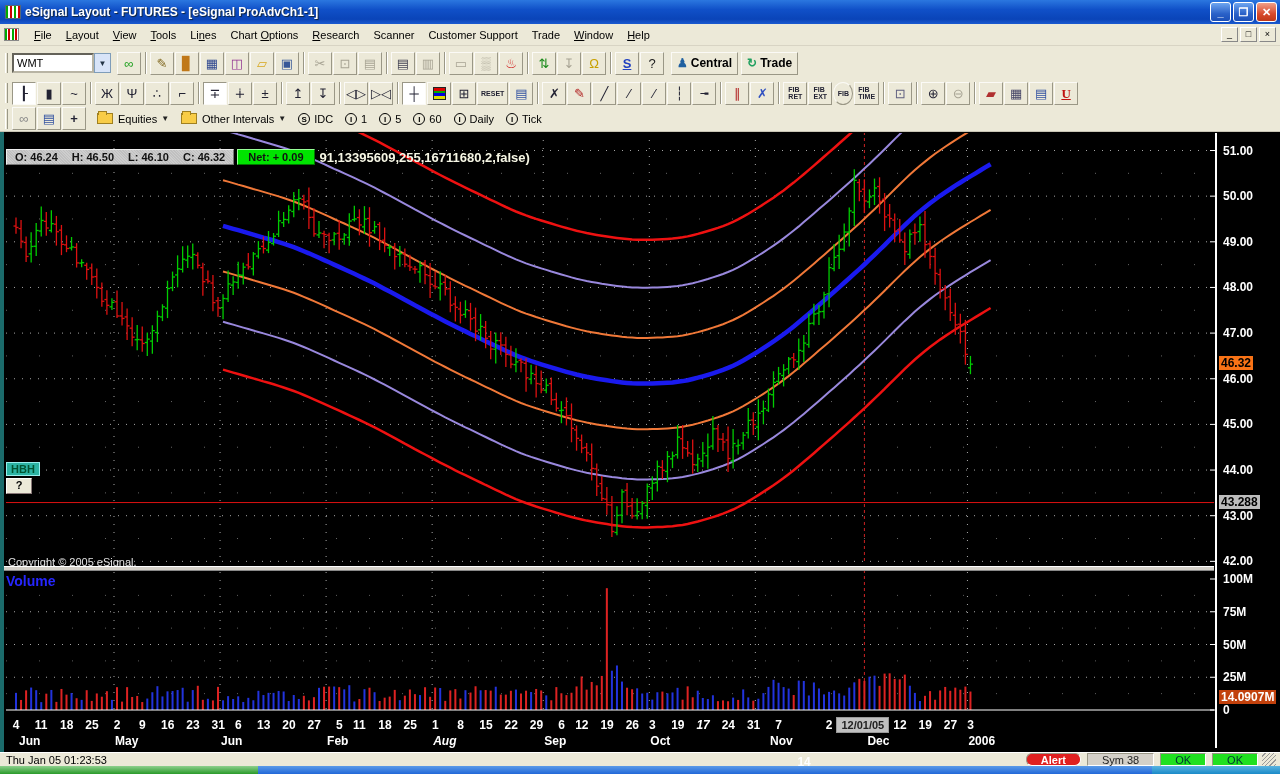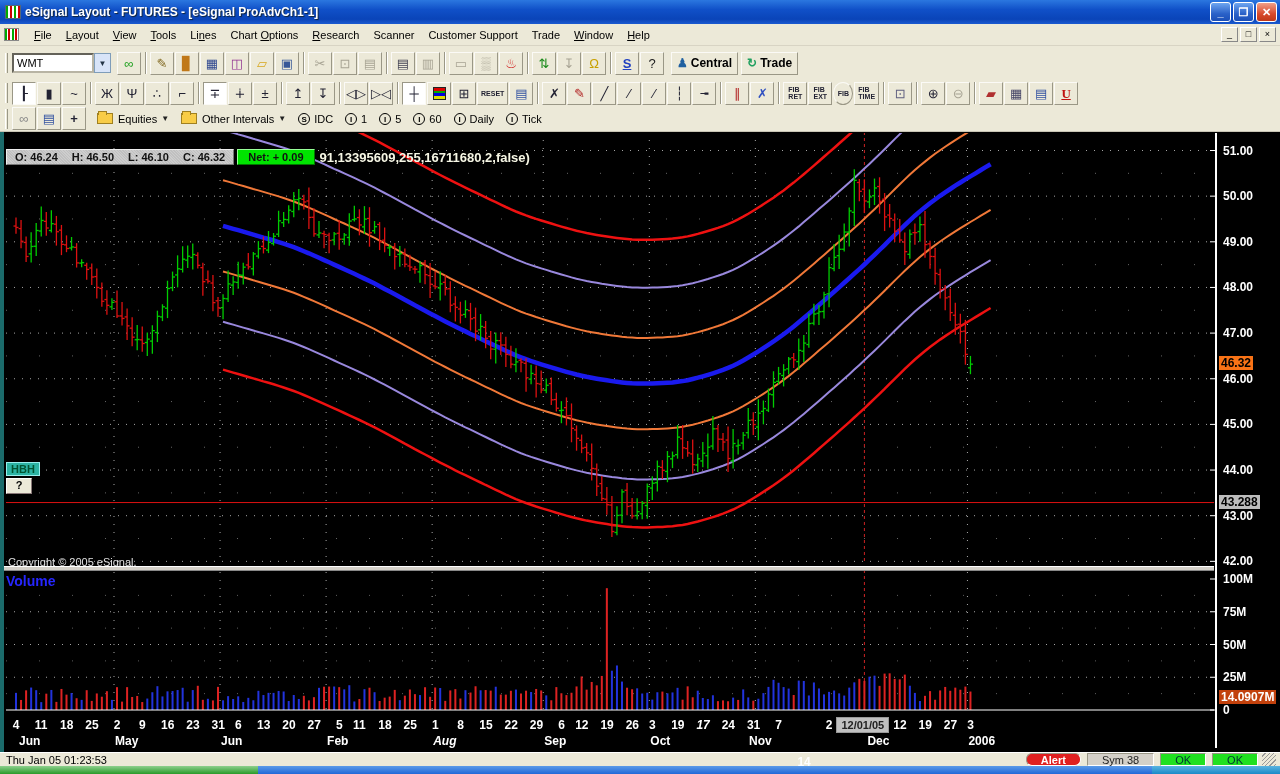--- a/index.html
+++ b/index.html
@@ -1207,21 +1207,21 @@
         <div class="date-label" style="left: 914.6px; top: 586px;">19</div>
         <div class="date-label" style="left: 939.85px; top: 586px;">27</div>
         <div class="date-label" style="left: 963.25px; top: 586px;">3</div>
         <div class="month-label" style="left: 15.05px; top: 602px;">Jun</div>
         <div class="month-label" style="left: 111px; top: 602px;">May</div>
         <div class="month-label" style="left: 217.05px; top: 602px;">Jun</div>
         <div class="month-label" style="left: 323.1px; top: 602px;">Feb</div>
         <div class="month-label" style="left: 429.15px; top: 602px; font-style: italic;">Aug</div>
         <div class="month-label" style="left: 540.25px; top: 602px;">Sep</div>
         <div class="month-label" style="left: 646.3px; top: 602px;">Oct</div>
-        <div class="month-label" style="left: 745px; top: 602px; text-align: center;">Nov</div>
+        <div class="month-label" style="left: 766px; top: 602px; text-align: center;">Nov</div>
         <div class="month-label" style="left: 863.45px; top: 602px;">Dec</div>
         <div class="month-label" style="left: 964.45px; top: 602px;">2006</div>
       </div>
   </div>
 
   <div id="statusbar">
     <span id="status-time">Thu Jan 05 01:23:53</span>
     <span id="status-right">
       <span class="status-cell cell-alert">Alert</span>
       <span class="status-cell cell-gray">Sym 38</span>

